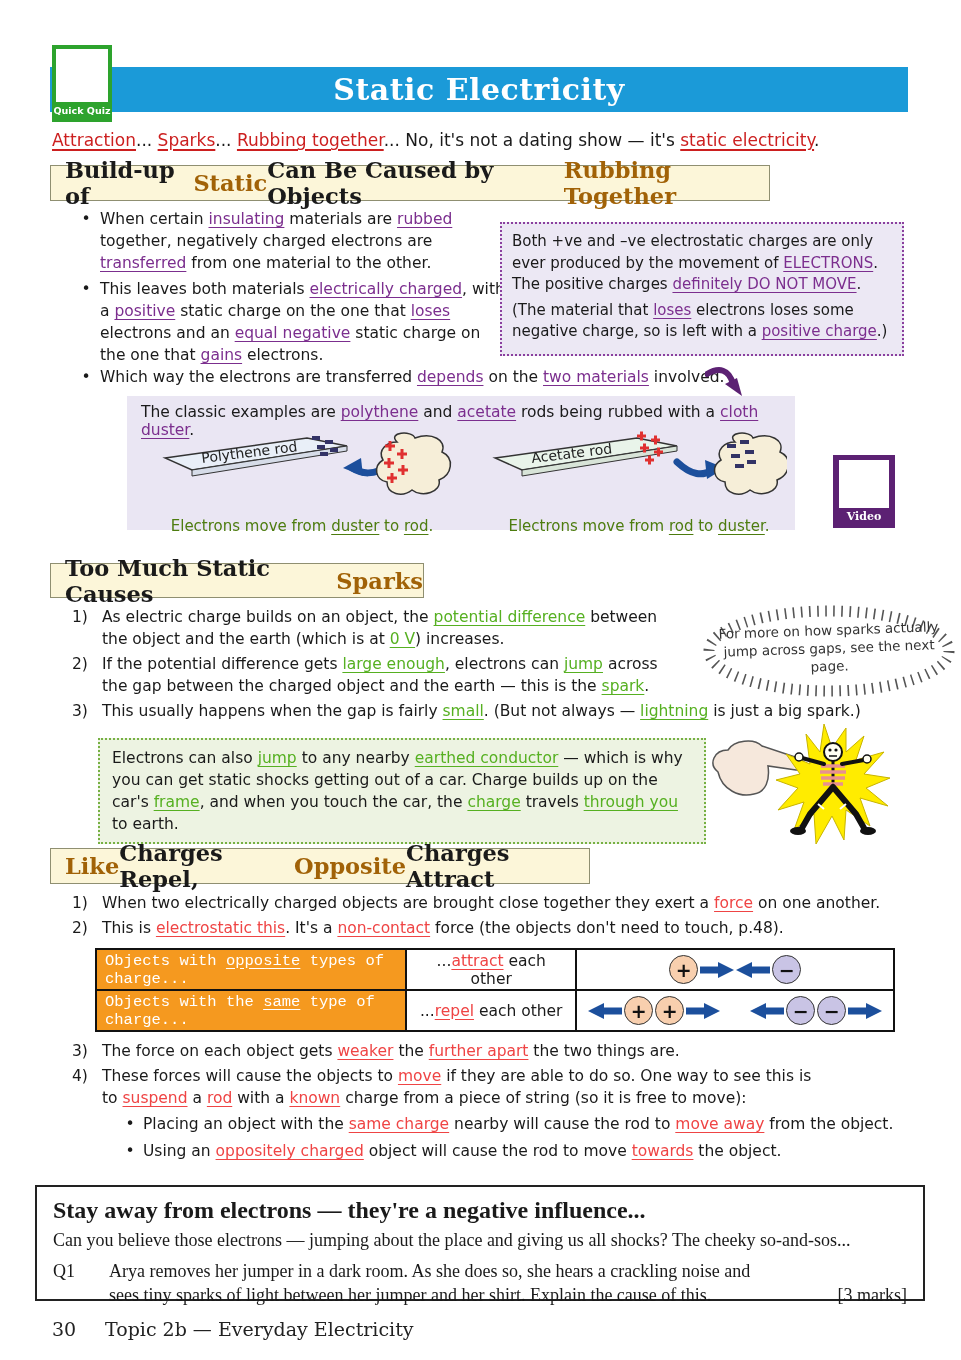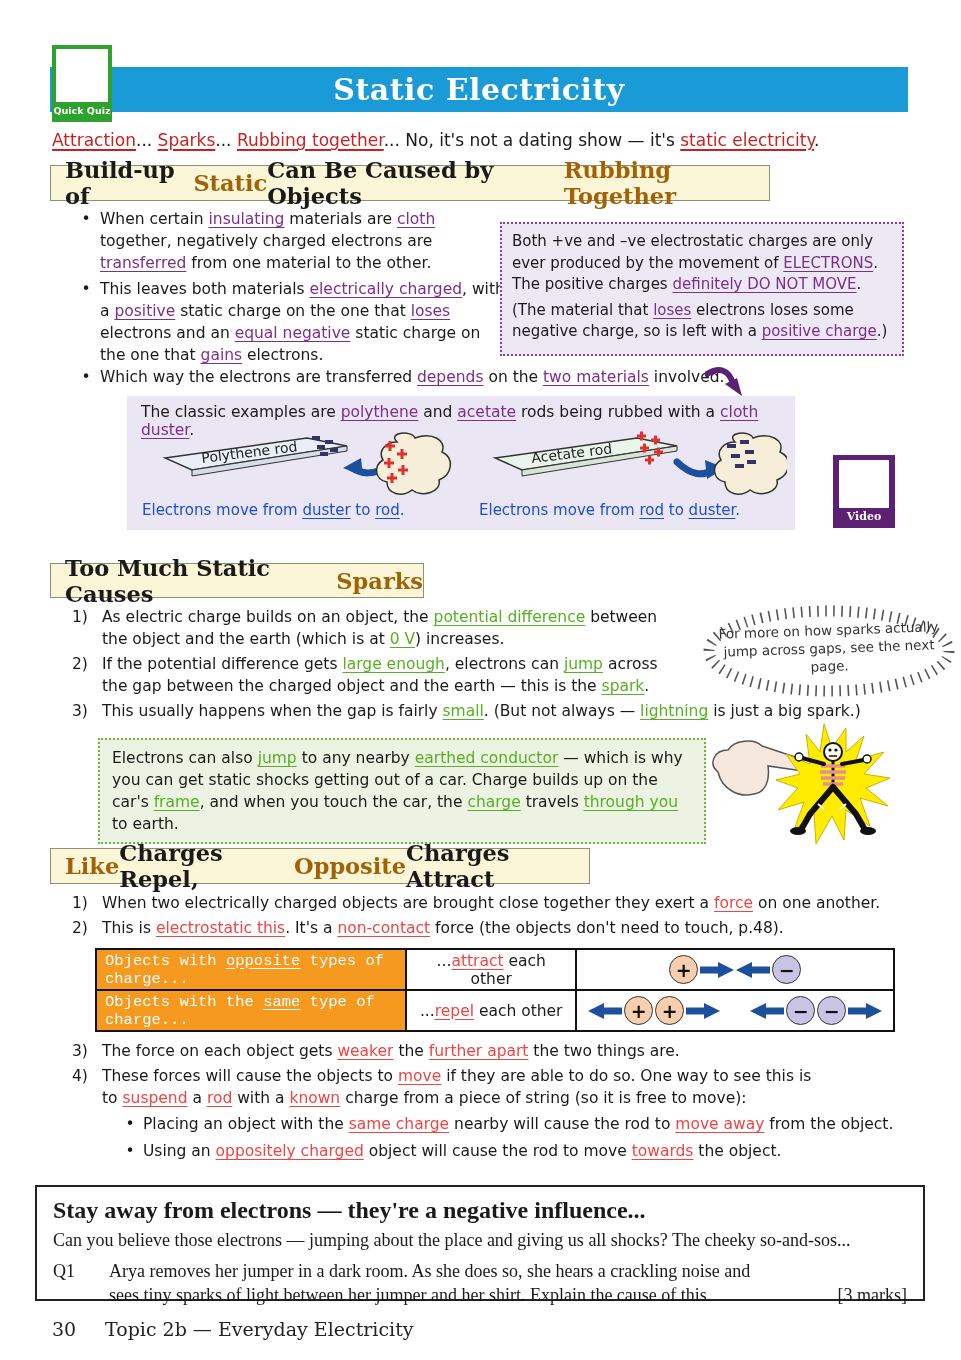--- a/index.html
+++ b/index.html
@@ -41,21 +41,21 @@
   .sub-item{display:flex;font-size:15.5px;line-height:22px;margin-bottom:5px;}
   .sub-item::before{content:"•";width:26px;flex:0 0 26px;text-align:center;}
 
   .side-box{left:500px;top:222px;width:404px;background:#ece8f4;
     border:2.5px dotted #8a3f9e;padding:7px 10px;font-size:15px;line-height:21.5px;box-sizing:border-box;}
   .side-box p{margin:0 0 4px 0;}
 
   .examples-box{left:127px;top:396px;width:668px;height:134px;background:#eae6f3;}
   .ex-intro{position:absolute;left:14px;top:7px;font-size:15.5px;}
   .ex-fig{position:absolute;top:34px;width:310px;height:70px;}
-  .ex-cap{position:absolute;width:320px;font-size:15px;color:#1d4ed8;}
+  .ex-cap{position:absolute;width:320px;text-align:center;font-size:15px;color:#4d7c0f;margin-top:16px;}
 
   .video-box{left:833px;top:455px;width:62px;height:73px;background:#5c2173;
     display:flex;flex-direction:column;align-items:center;}
   .video-inner{margin-top:5px;width:50px;height:48px;background:#fff;}
   .video-label{color:#fff;font-weight:bold;font-size:11px;font-family:"DejaVu Serif",serif;margin-top:2px;}
 
   .green-box{left:98px;top:738px;width:608px;background:#edf3e2;
     border:2.5px dotted #76b043;padding:7px 12px;font-size:15.5px;line-height:22px;box-sizing:border-box;}
 
   .note-burst{left:698px;top:603px;width:262px;height:96px;}
@@ -102,21 +102,21 @@
 
 <div class="abs sec-head" style="left:50px;top:165px;width:720px;height:36px;">
     <span>Build-up of </span>
     <span class="seg-red">Static</span>
     <span> Can Be Caused by Objects </span>
     <span class="seg-red">Rubbing Together</span>
   </div>
 
 <div class="abs bullets" style="left:72px;top:208px;width:438px;">
   <div class="b-item">
-      <span><span>When certain </span><span class="seg-p">insulating</span><span> materials are </span><span class="seg-p">cloth</span><span> together, negatively charged electrons are </span><span class="seg-p">transferred</span><span> from one material to the other.</span></span>
+      <span><span>When certain </span><span class="seg-p">insulating</span><span> materials are </span><span class="seg-p">rubbed</span><span> together, negatively charged electrons are </span><span class="seg-p">transferred</span><span> from one material to the other.</span></span>
     </div>
   <div class="b-item">
       <span><span>This leaves both materials </span><span class="seg-p">electrically charged</span><span>, with a </span><span class="seg-p">positive</span><span> static charge on the one that </span><span class="seg-p">loses</span><span> electrons and an </span><span class="seg-p">equal negative</span><span> static charge on the one that </span><span class="seg-p">gains</span><span> electrons.</span></span>
     </div>
 </div>
 <div class="abs bullets" style="left:72px;top:366px;width:700px;">
   <div class="b-item">
       <span><span>Which way the electrons are transferred </span><span class="seg-p">depends</span><span> on the </span><span class="seg-p">two materials</span><span> involved.</span></span>
     </div>
 </div>

